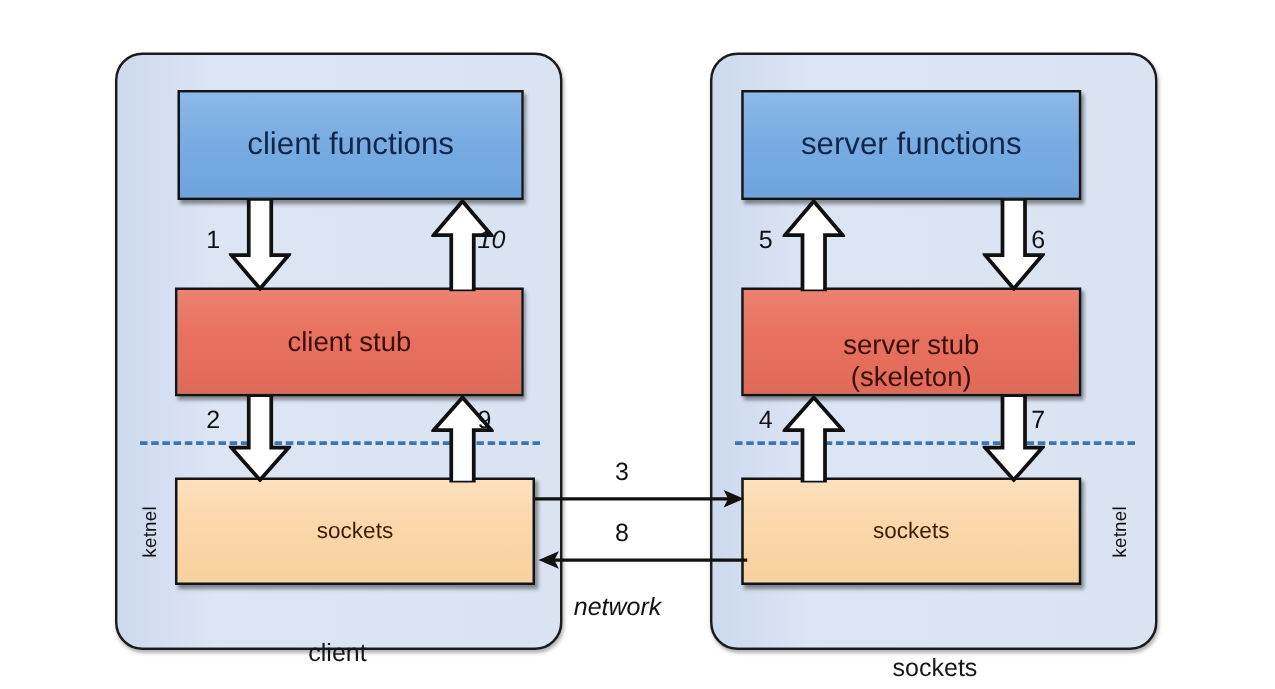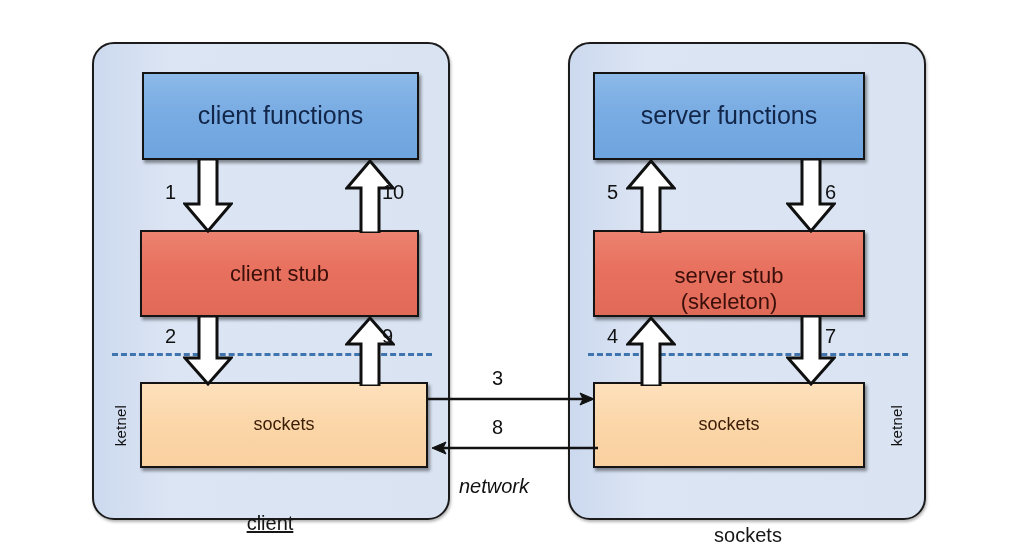--- a/index.html
+++ b/index.html
@@ -135,39 +135,39 @@
       <path d="M16,0 L34,0 L34,45 L48,45 L25,72 L2,45 L16,45 Z" fill="#ffffff" stroke="#101010" stroke-width="3" stroke-linejoin="miter"></path>
     </svg>
   </div>
   <div class="num" style="left:165px; top:169px;">1</div>
 
   <div class="blockarrow" style="left:345px; top:147px;">
     <svg width="50" height="74" viewBox="0 0 50 74">
       <path d="M25,2 L48,29 L34,29 L34,74 L16,74 L16,29 L2,29 Z" fill="#ffffff" stroke="#101010" stroke-width="3" stroke-linejoin="miter"></path>
     </svg>
   </div>
-  <div class="num" style="left:382px; top:169px;">10</div>
+  <div class="num" style="left:382px; top:169px;font-style:italic;">10</div>
 
   <div class="blockarrow" style="left:183px; top:304px;">
     <svg width="50" height="70" viewBox="0 0 50 70">
       <path d="M16,0 L34,0 L34,42 L48,42 L25,68 L2,42 L16,42 Z" fill="#ffffff" stroke="#101010" stroke-width="3" stroke-linejoin="miter"></path>
     </svg>
   </div>
   <div class="num" style="left:165px; top:313px;">2</div>
 
   <div class="blockarrow" style="left:345px; top:304px;">
     <svg width="50" height="70" viewBox="0 0 50 70">
       <path d="M25,2 L48,28 L34,28 L34,70 L16,70 L16,28 L2,28 Z" fill="#ffffff" stroke="#101010" stroke-width="3" stroke-linejoin="miter"></path>
     </svg>
   </div>
   <div class="num" style="left:382px; top:313px;">9</div>
 
   <div class="ketnel" style="left:90px; top:405px; width:60px; text-align:center;">ketnel</div>
 
-  <div class="caption" style="left:190px; top:500px; width:160px;text-decoration:underline;">client</div>
+  <div class="caption" style="left:190px; top:500px; width:160px;">client</div>
 
   <div class="host" style="left:568px; top:30px; width:358px; height:478px;"></div>
 
   <div class="kdash" style="left:588px; top:341px; width:320px;"></div>
 
   <div class="box box-blue" style="left:593px; top:60px; width:272px; height:88px;">
     <span class="box-label">server functions</span>
   </div>
 
   <div class="box box-red" style="left:593px; top:218px; width:272px; height:87px;align-items:flex-end;">

